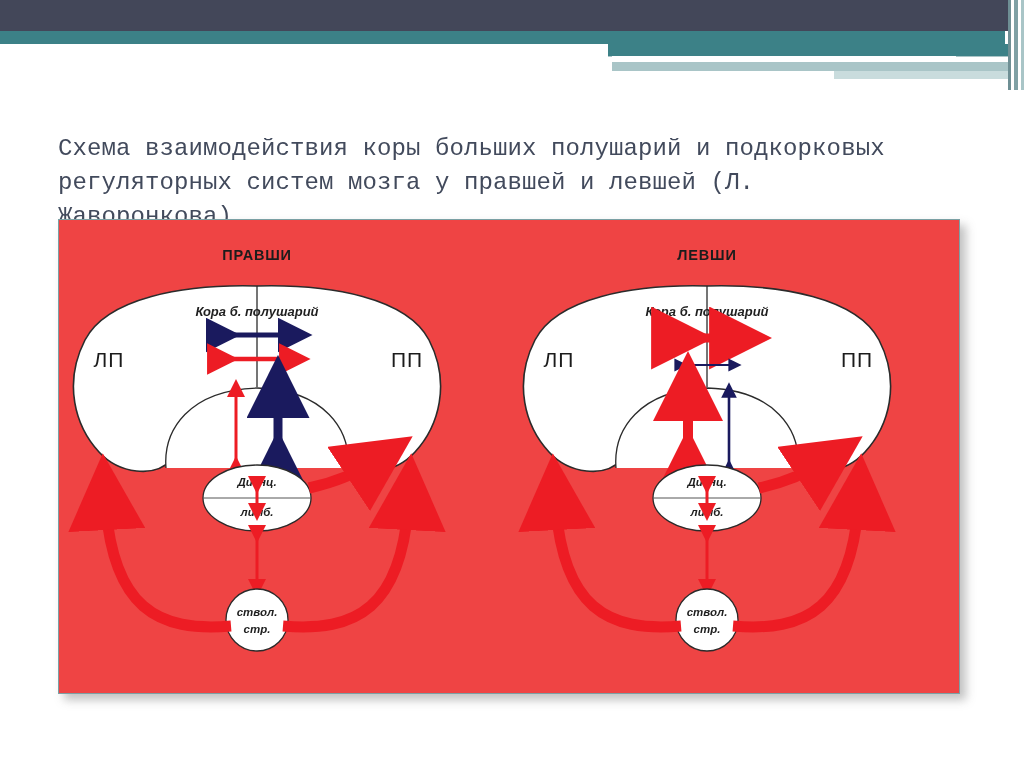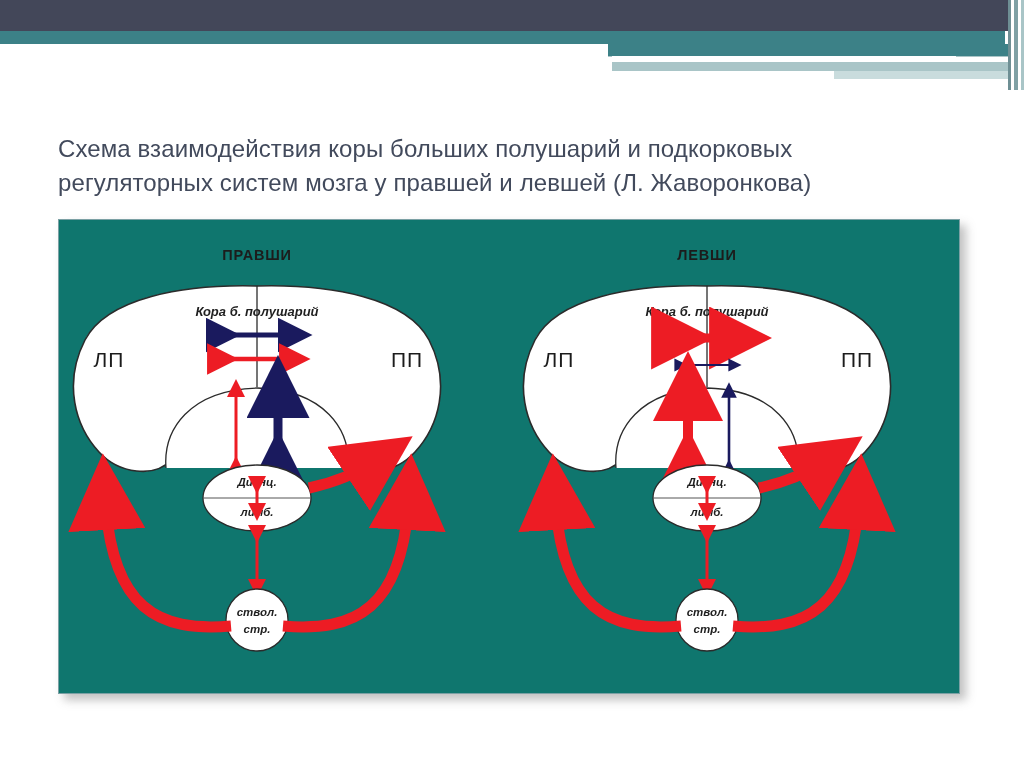--- a/index.html
+++ b/index.html
@@ -30,29 +30,29 @@
   .vstripe{position:absolute;top:0;height:90px;}
   .vs1{left:1008px;width:3px;background:#6e8f94;}
   .vs2{left:1012px;width:2px;background:#ffffff;}
   .vs3{left:1014px;width:4px;background:#7fa0a4;}
   .vs4{left:1019px;width:2px;background:#ffffff;}
   .vs5{left:1021px;width:3px;background:#a9c5c7;}
 
   
   .title{
     position:absolute;left:58px;top:132px;width:880px;
-    font-family:Liberation Sans, sans-serif;
+    font-family:Liberation Mono, monospace;
     font-size:24px;line-height:34px;color:#424a5c;
     letter-spacing:.1px;white-space:pre-line;
   }
 
   
   .frame{
     position:absolute;left:58px;top:219px;width:900px;height:473px;
-    background:#0f766e;border:1.5px solid #7ba0a4;
+    background:#ef4444;border:1.5px solid #7ba0a4;
     box-shadow:6px 6px 9px rgba(120,120,120,.45);
   }
   .diagram-wrap{position:absolute;inset:0;}
   svg.diag{position:absolute;left:0;top:0;width:900px;height:473px;display:block;}
 
   .grp-title{
     font-family:"Liberation Sans", sans-serif;
     font-size:14.5px;font-weight:bold;fill:#1c1c1c;letter-spacing:.8px;
   }
   .lbl-cortex{

